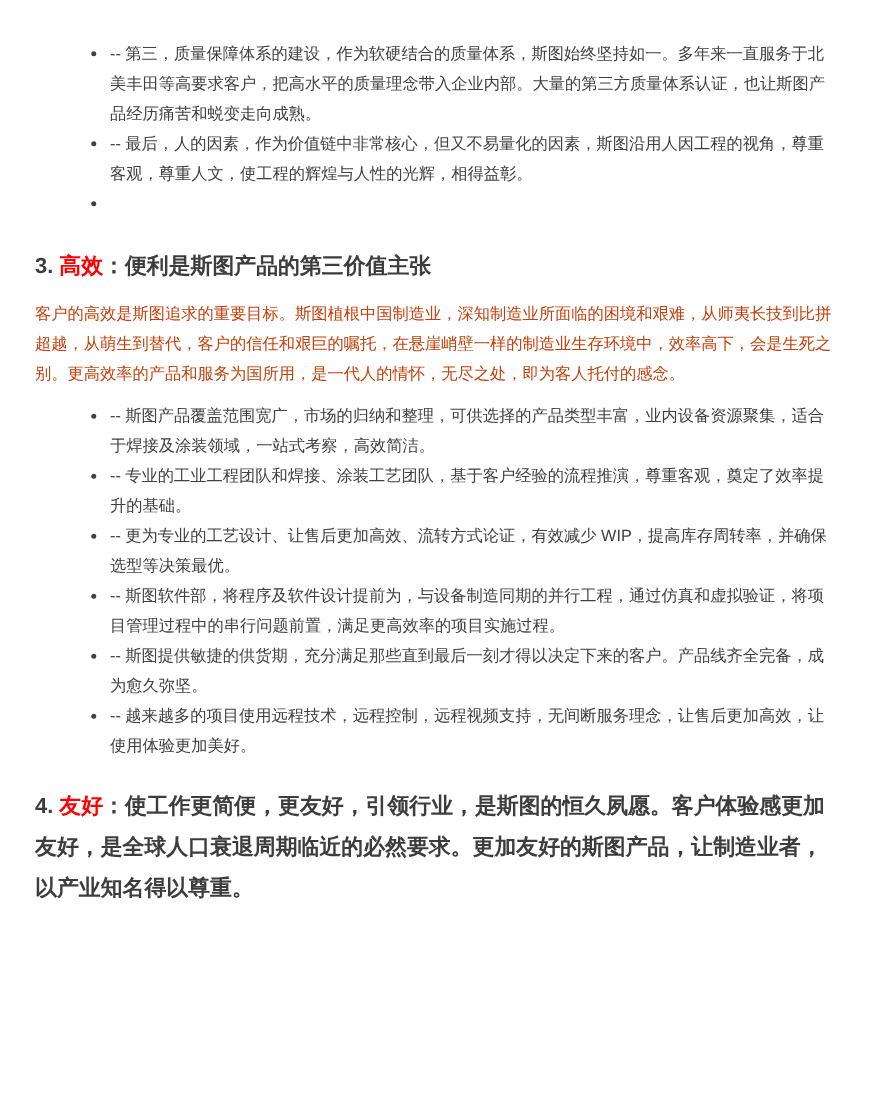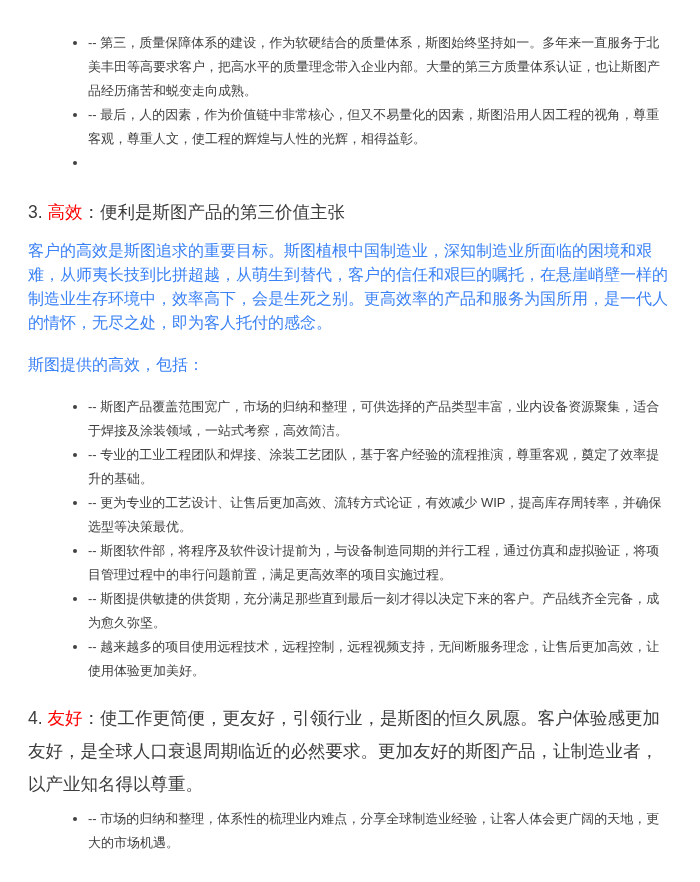--- a/index.html
+++ b/index.html
@@ -23,60 +23,56 @@
     list-style-type: disc;
     font-size: 13px;
     line-height: 24px;
     color: #404040;
   }
   .blist li { margin: 0; padding: 0; }
   .blist li.empty { min-height: 24px; }
   .heading {
     font-size: 17.5px;
     line-height: 33px;
-    font-weight: 400;
+    font-weight: 700;
     color: #3d3d3d;
     margin: 21px 0 10px 0;
   }
   .heading .red { color: #fe0000; }
   .heading.friendly { margin: 19px 0 6px 0; }
   .para {
-    font-size: 16px;
+    font-size: 13px;
     line-height: 24px;
     margin: 0 0 10px 0;
-    color: #3b82f6;
+    color: #c2410c;
   }
   .para.list-intro { margin: 18px 0 18px 0; }
   .blist.mid { margin-bottom: 0; }
 </style>
 </head>
 <body>
 
 <div class="page">
 
   <ul class="blist top">
     <li>-- 第三，质量保障体系的建设，作为软硬结合的质量体系，斯图始终坚持如一。多年来一直服务于北美丰田等高要求客户，把高水平的质量理念带入企业内部。大量的第三方质量体系认证，也让斯图产品经历痛苦和蜕变走向成熟。</li>
     <li>-- 最后，人的因素，作为价值链中非常核心，但又不易量化的因素，斯图沿用人因工程的视角，尊重客观，尊重人文，使工程的辉煌与人性的光辉，相得益彰。</li>
     <li class="empty"></li>
   </ul>
 
   <h3 class="heading"><span>3. </span><span class="red">高效</span><span>：便利是斯图产品的第三价值主张</span></h3>
 
   <p class="para">客户的高效是斯图追求的重要目标。斯图植根中国制造业，深知制造业所面临的困境和艰难，从师夷长技到比拼超越，从萌生到替代，客户的信任和艰巨的嘱托，在悬崖峭壁一样的制造业生存环境中，效率高下，会是生死之别。更高效率的产品和服务为国所用，是一代人的情怀，无尽之处，即为客人托付的感念。</p>
 
-  <p class="para list-intro">斯图提供的高效，包括：</p>
 
   <ul class="blist mid">
     <li>-- 斯图产品覆盖范围宽广，市场的归纳和整理，可供选择的产品类型丰富，业内设备资源聚集，适合于焊接及涂装领域，一站式考察，高效简洁。</li>
     <li>-- 专业的工业工程团队和焊接、涂装工艺团队，基于客户经验的流程推演，尊重客观，奠定了效率提升的基础。</li>
     <li>-- 更为专业的工艺设计、让售后更加高效、流转方式论证，有效减少 WIP，提高库存周转率，并确保选型等决策最优。</li>
     <li>-- 斯图软件部，将程序及软件设计提前为，与设备制造同期的并行工程，通过仿真和虚拟验证，将项目管理过程中的串行问题前置，满足更高效率的项目实施过程。</li>
     <li>-- 斯图提供敏捷的供货期，充分满足那些直到最后一刻才得以决定下来的客户。产品线齐全完备，成为愈久弥坚。</li>
     <li>-- 越来越多的项目使用远程技术，远程控制，远程视频支持，无间断服务理念，让售后更加高效，让使用体验更加美好。</li>
   </ul>
 
   <h3 class="heading friendly"><span>4. </span><span class="red">友好</span><span>：使工作更简便，更友好，引领行业，是斯图的恒久夙愿。客户体验感更加友好，是全球人口衰退周期临近的必然要求。更加友好的斯图产品，让制造业者，以产业知名得以尊重。</span></h3>
 
-  <ul class="blist bottom">
-    <li>-- 市场的归纳和整理，体系性的梳理业内难点，分享全球制造业经验，让客人体会更广阔的天地，更大的市场机遇。</li>
-  </ul>
 
 </div>
 
 </body></html>

